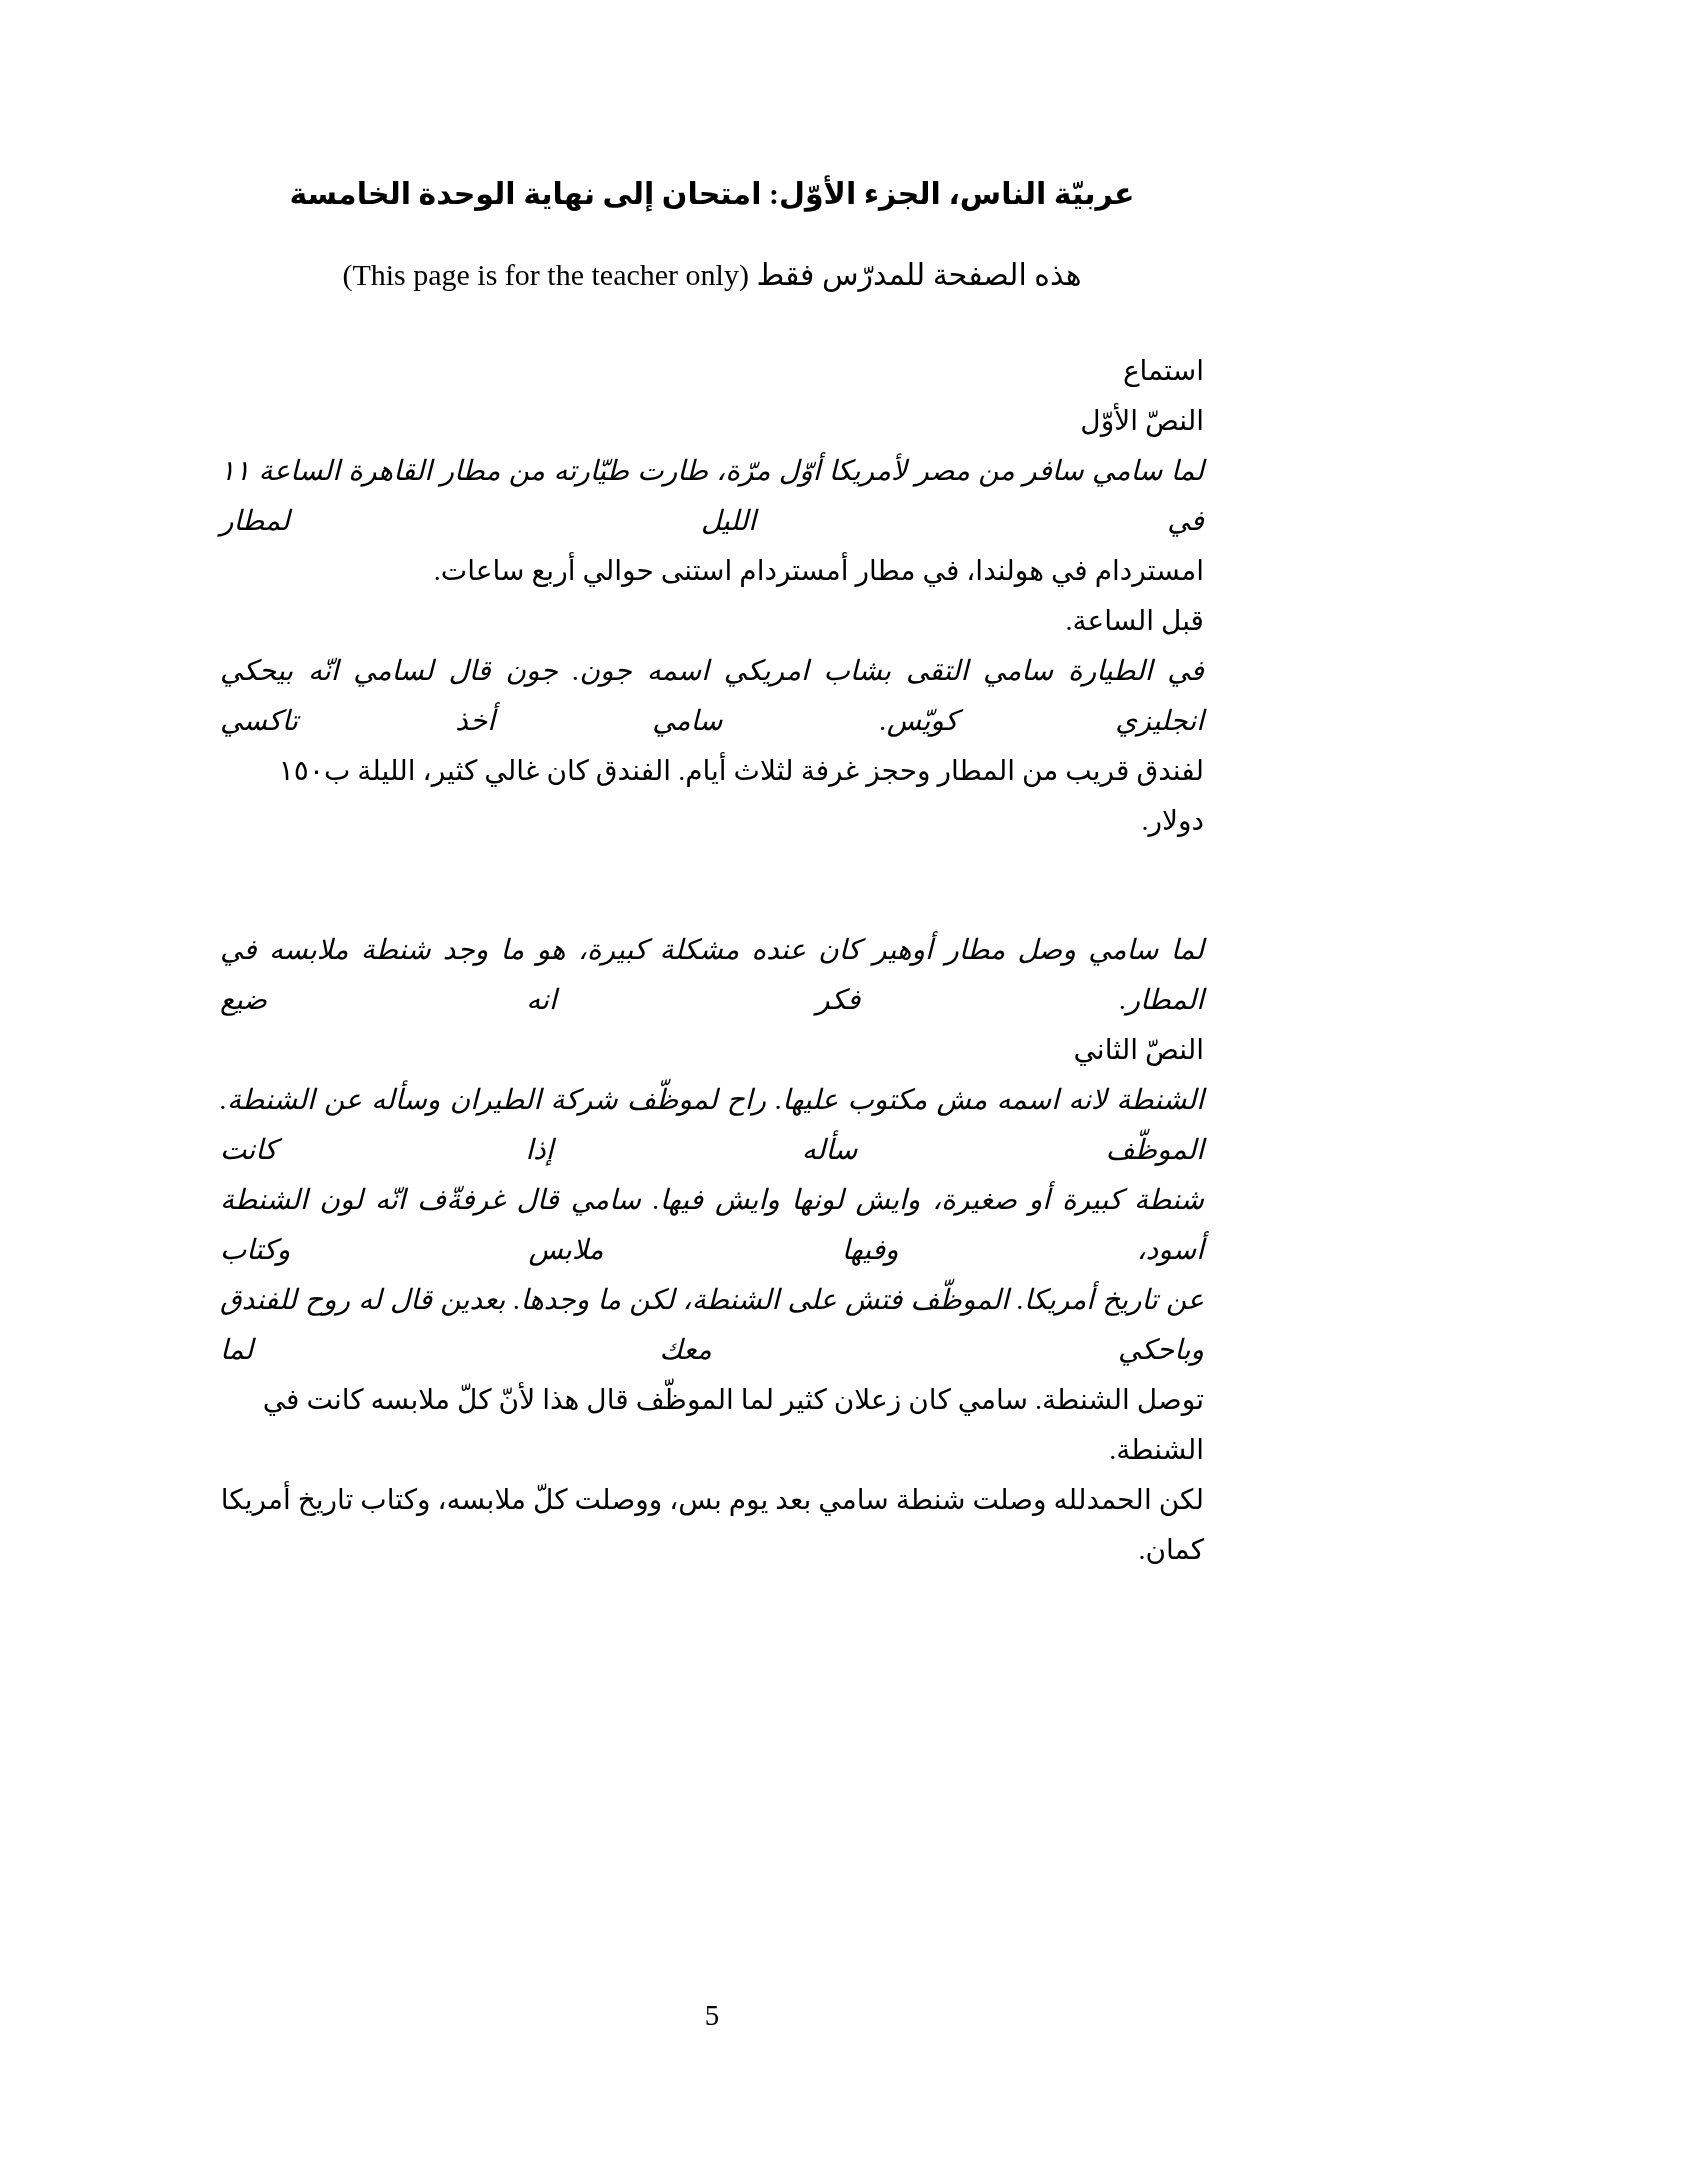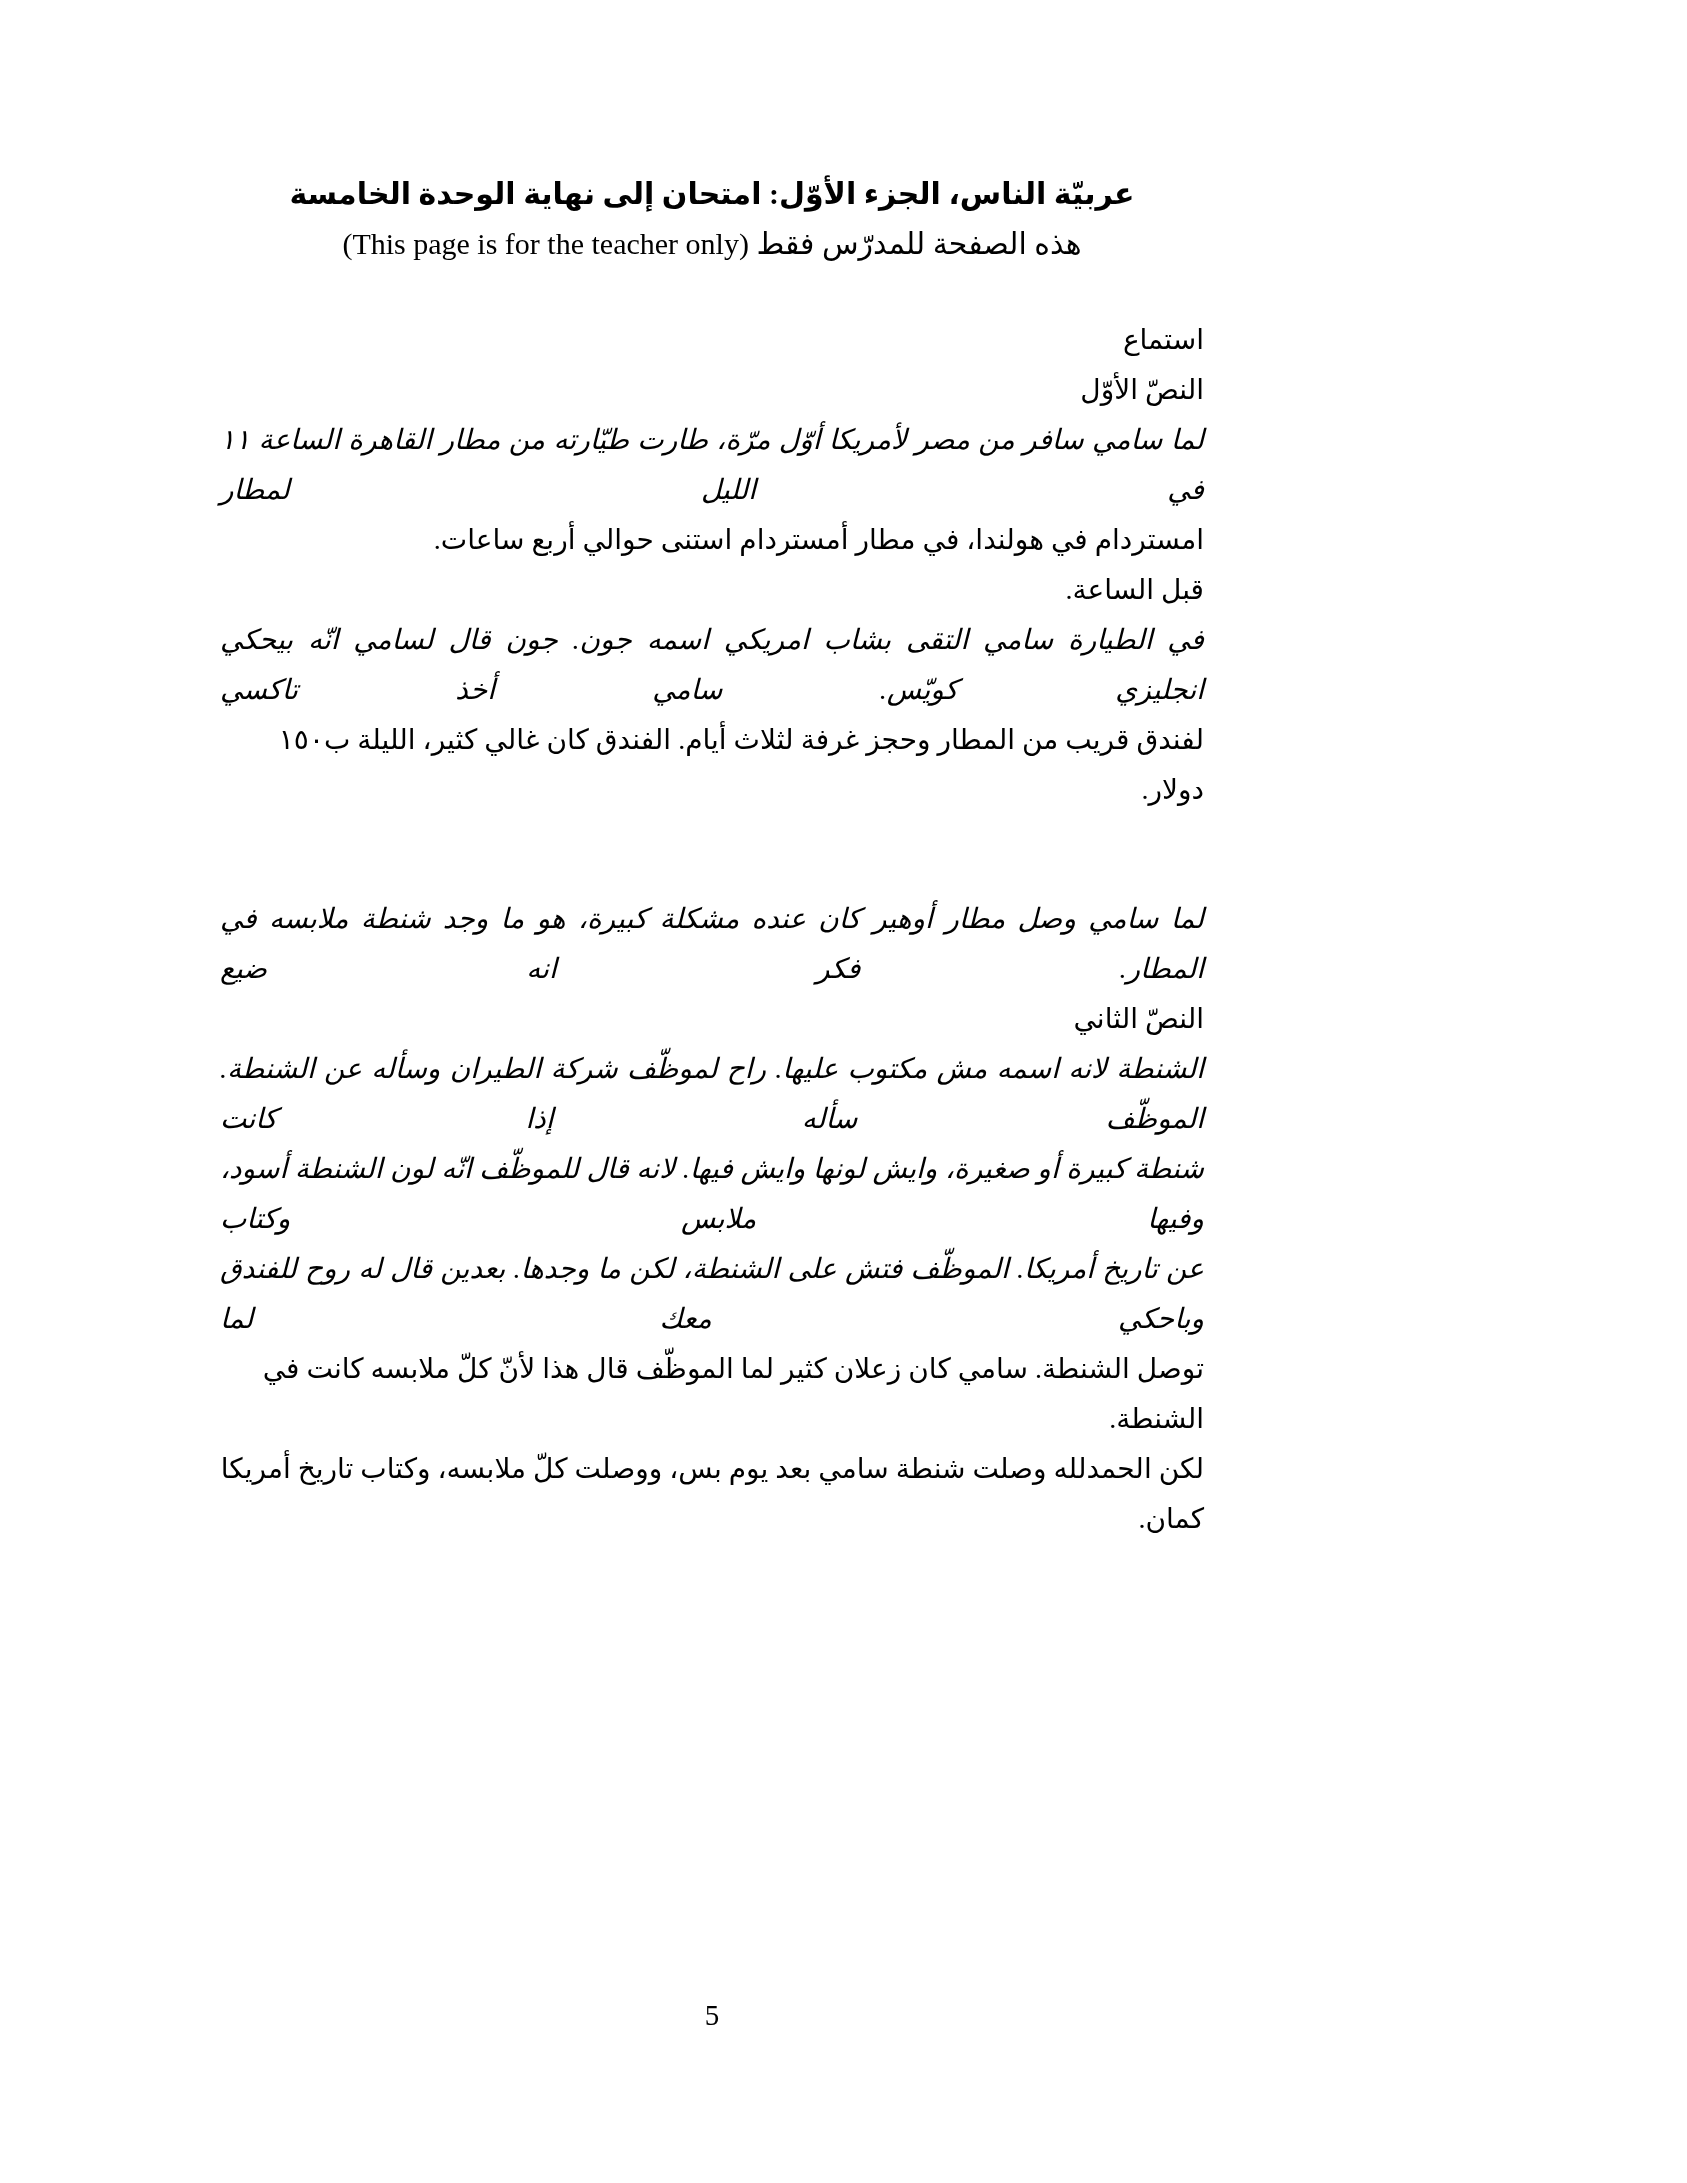--- a/index.html
+++ b/index.html
@@ -28,20 +28,21 @@
     direction: rtl;
     font-weight: bold;
     font-size: 30px;
     line-height: 50px;
   }
   .doc-subtitle {
     text-align: center;
     direction: rtl;
     font-size: 30px;
     line-height: 50px;
+    margin-top: 31px;
   }
   .listening {
     margin-top: 46px;
   }
   .rtl-line {
     direction: rtl;
     text-align: right;
     font-size: 28px;
     line-height: 50px;
     white-space: normal;
@@ -85,21 +86,21 @@
       <div class="rtl-line">قبل الساعة.</div>
       <div class="rtl-line justified">في الطيارة سامي التقى بشاب امريكي اسمه جون. جون قال لسامي انّه بيحكي انجليزي كويّس. سامي أخذ تاكسي</div>
       <div class="rtl-line">لفندق قريب من المطار وحجز غرفة لثلاث أيام. الفندق كان غالي كثير، الليلة ب١٥٠ دولار.</div>
 
       <div class="passage-gap"></div>
 
       <div class="rtl-line justified">لما سامي وصل مطار أوهير كان عنده مشكلة كبيرة،  هو ما وجد شنطة ملابسه في المطار. فكر انه  ضيع</div>
 
       <div class="rtl-line">النصّ الثاني</div>
       <div class="rtl-line justified">الشنطة  لانه اسمه مش  مكتوب عليها. راح لموظّف شركة الطيران وسأله عن الشنطة. الموظّف سأله إذا كانت</div>
-      <div class="rtl-line justified">شنطة كبيرة أو صغيرة، وايش لونها وايش فيها. لانه قال للموظّف انّه لون الشنطة أسود، وفيها ملابس وكتاب</div>
+      <div class="rtl-line justified">شنطة كبيرة أو صغيرة، وايش لونها وايش فيها. سامي قال غرفةّف انّه لون الشنطة أسود، وفيها ملابس وكتاب</div>
       <div class="rtl-line justified">عن تاريخ أمريكا. الموظّف  فتش  على الشنطة، لكن ما وجدها. بعدين قال له روح للفندق وباحكي معك لما</div>
       <div class="rtl-line">توصل الشنطة. سامي كان زعلان كثير لما الموظّف قال هذا لأنّ كلّ ملابسه كانت في الشنطة.</div>
       <div class="rtl-line">لكن الحمدلله وصلت شنطة سامي بعد يوم بس، ووصلت كلّ ملابسه، وكتاب تاريخ أمريكا كمان.</div>
 
     </div>
   </div>
 
   <div class="page-number">5</div>
 </div>
 

